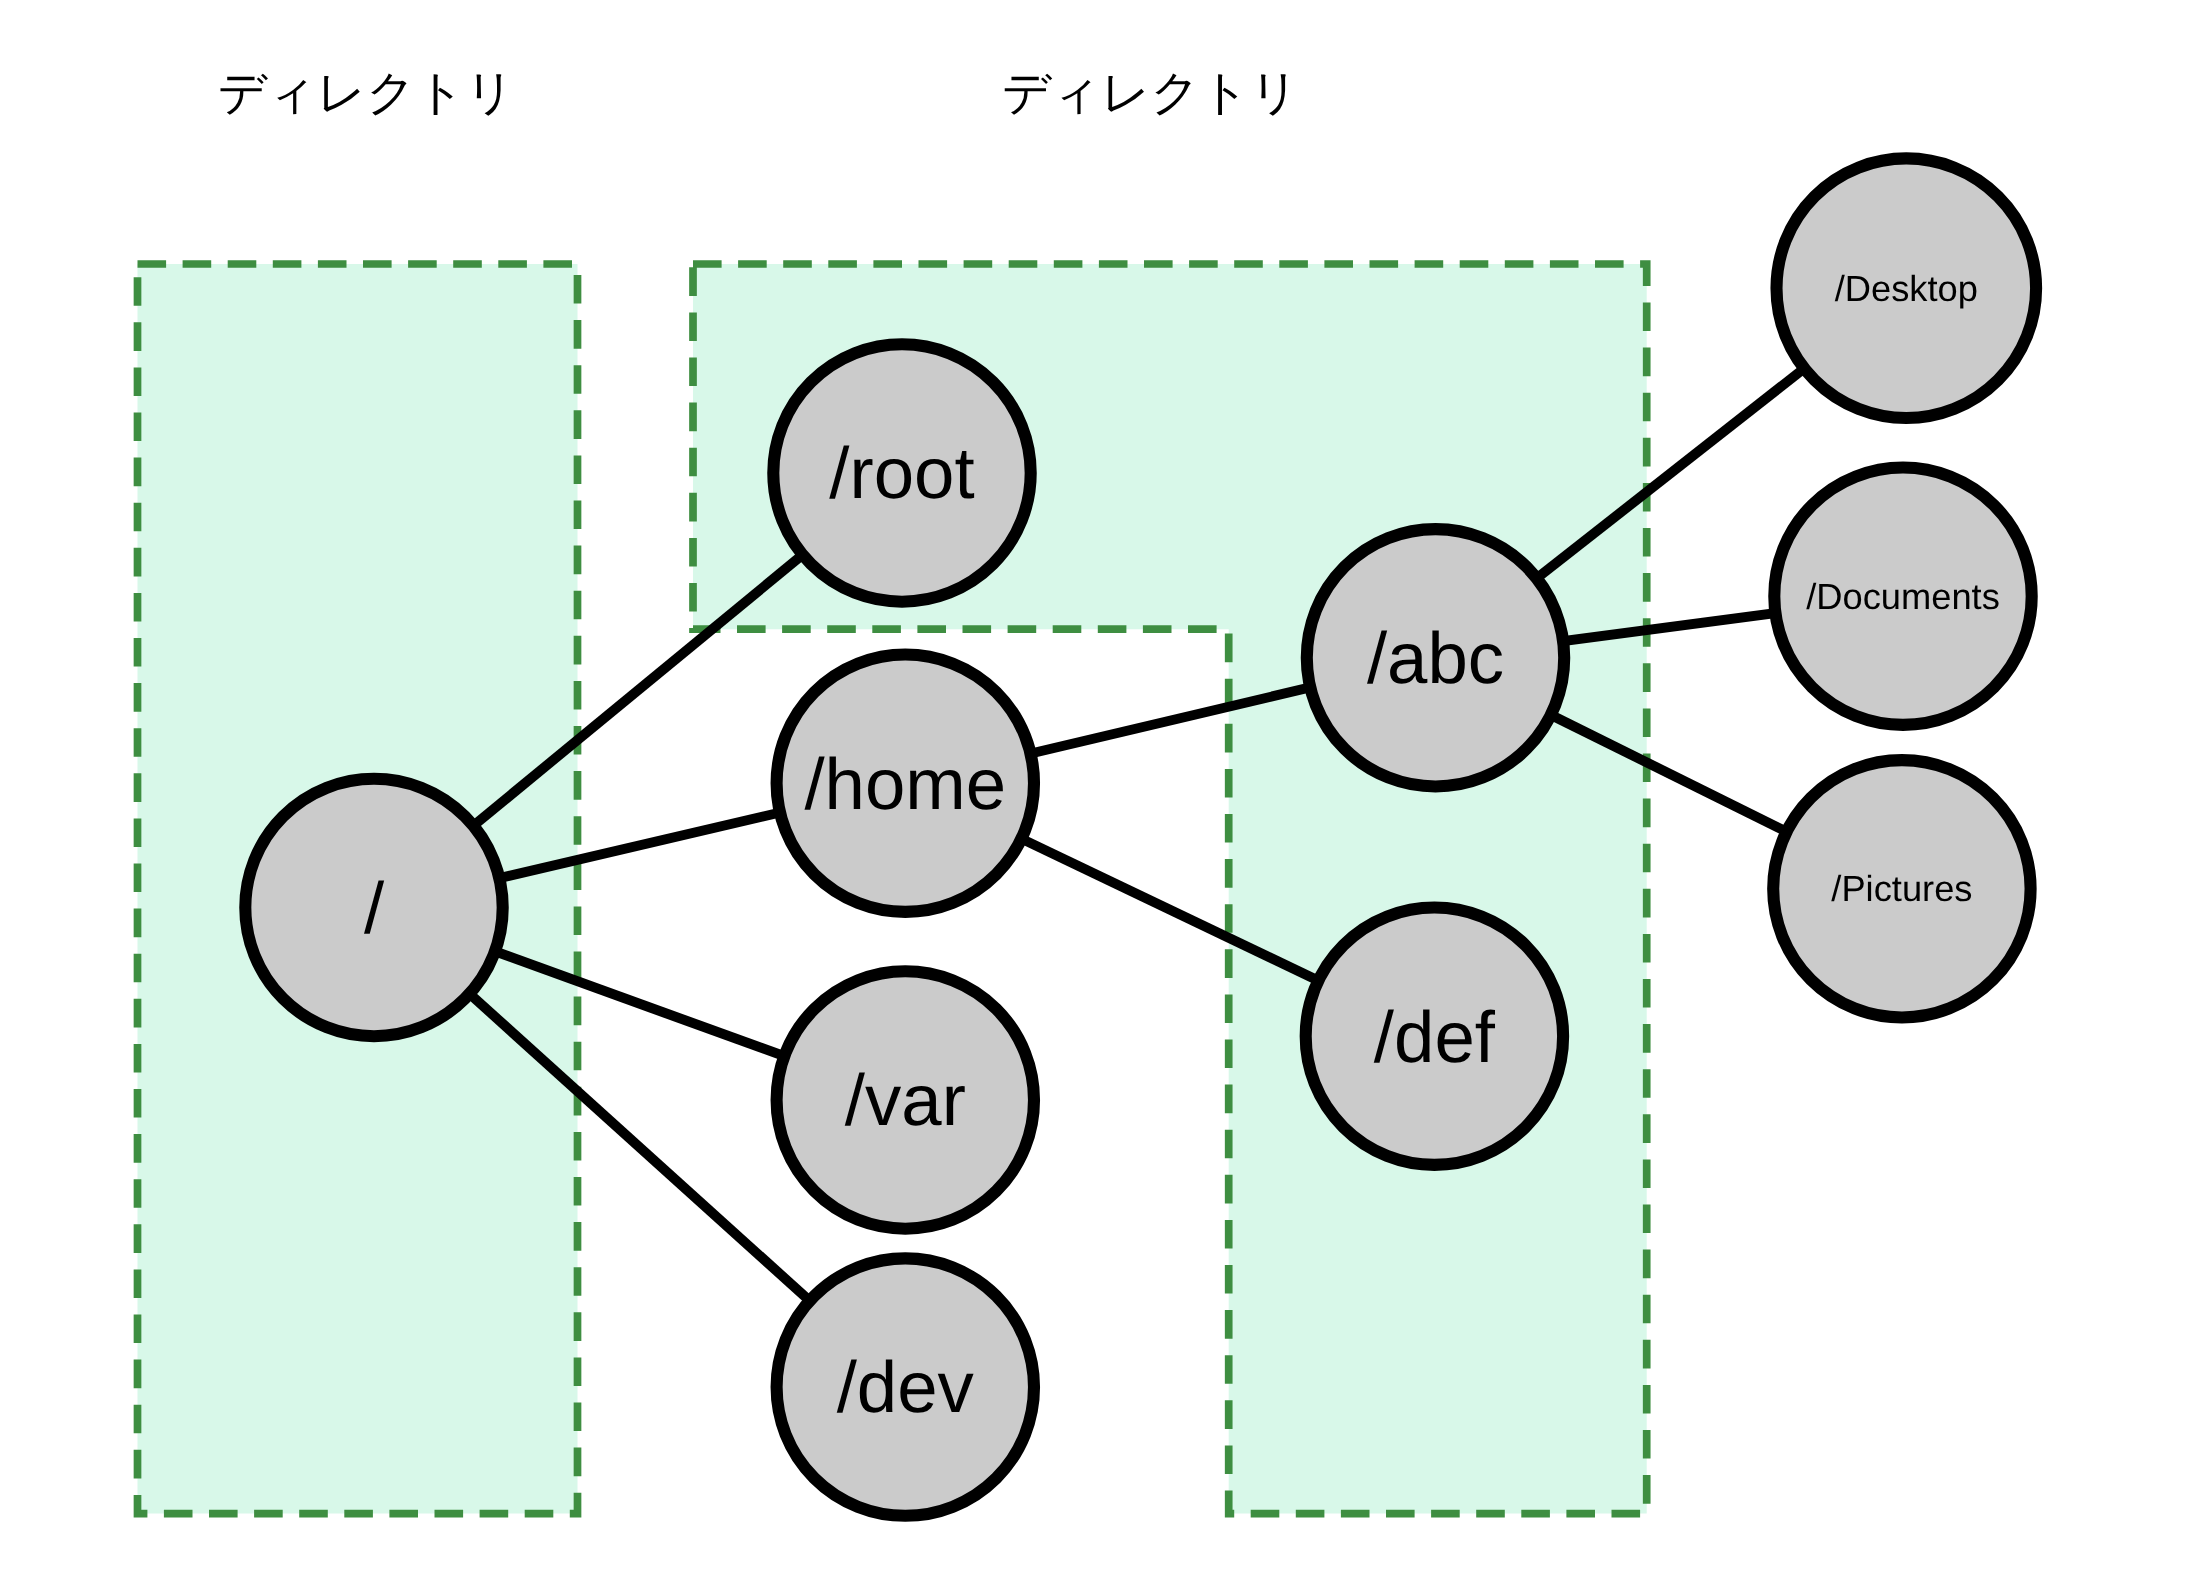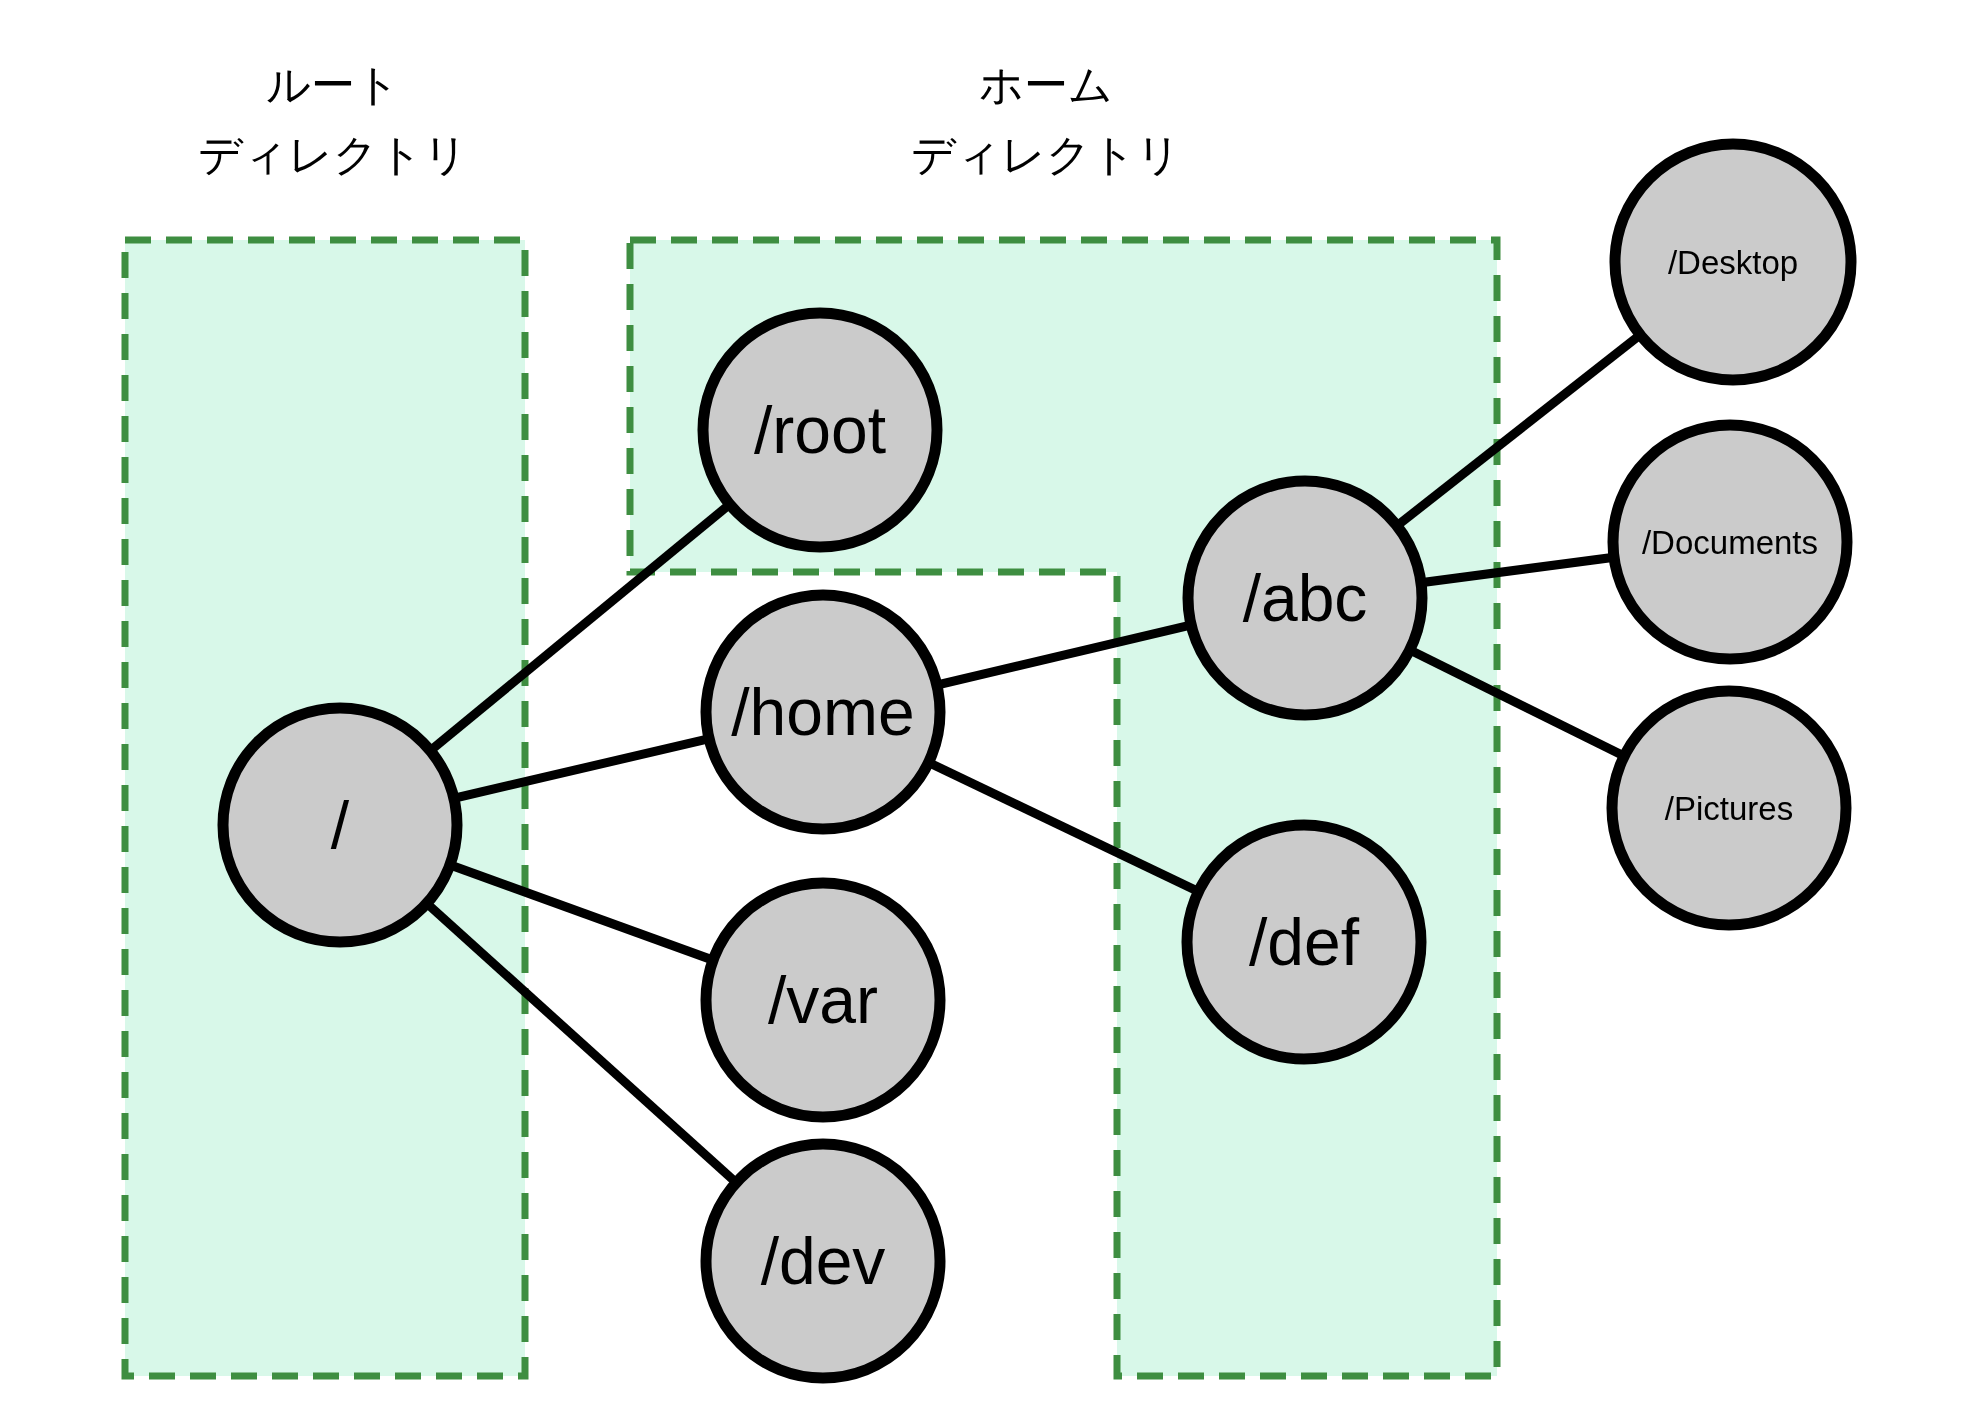--- a/index.html
+++ b/index.html
@@ -100,22 +100,20 @@
           <text x="1730" y="542" text-anchor="middle" dominant-baseline="central" font-size="33" fill="#000000">/Documents</text>
         </g>
         <g>
           <circle cx="1729" cy="808" r="117" fill="#cbcbcb" stroke="#000000" stroke-width="11"></circle>
           <text x="1729" y="808" text-anchor="middle" dominant-baseline="central" font-size="33" fill="#000000">/Pictures</text>
         </g>
       </g>
   </svg>
 
   <div class="region-title" id="root-title">
-    <div>ルート</div>
     <div>ディレクトリ</div>
   </div>
 
   <div class="region-title" id="home-title">
-    <div>ホーム</div>
     <div>ディレクトリ</div>
   </div>
 
 </div>
 
 </body></html>

